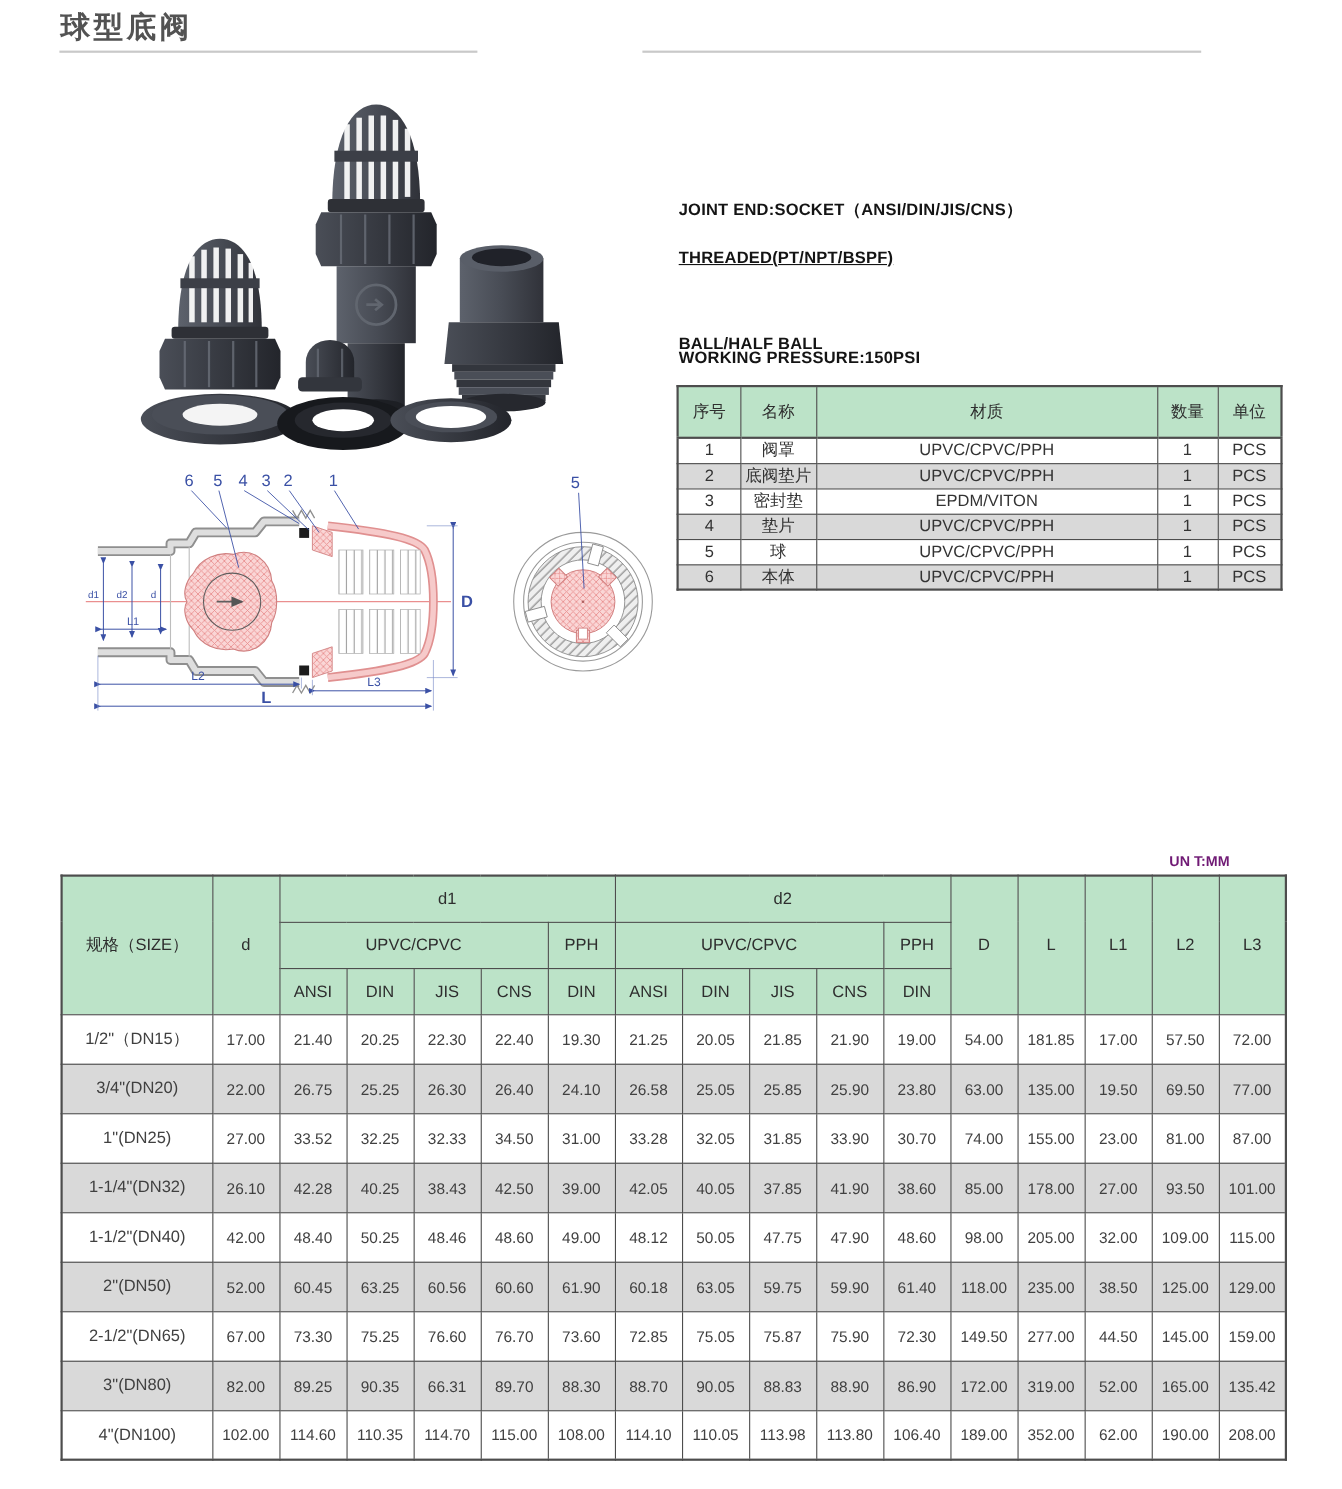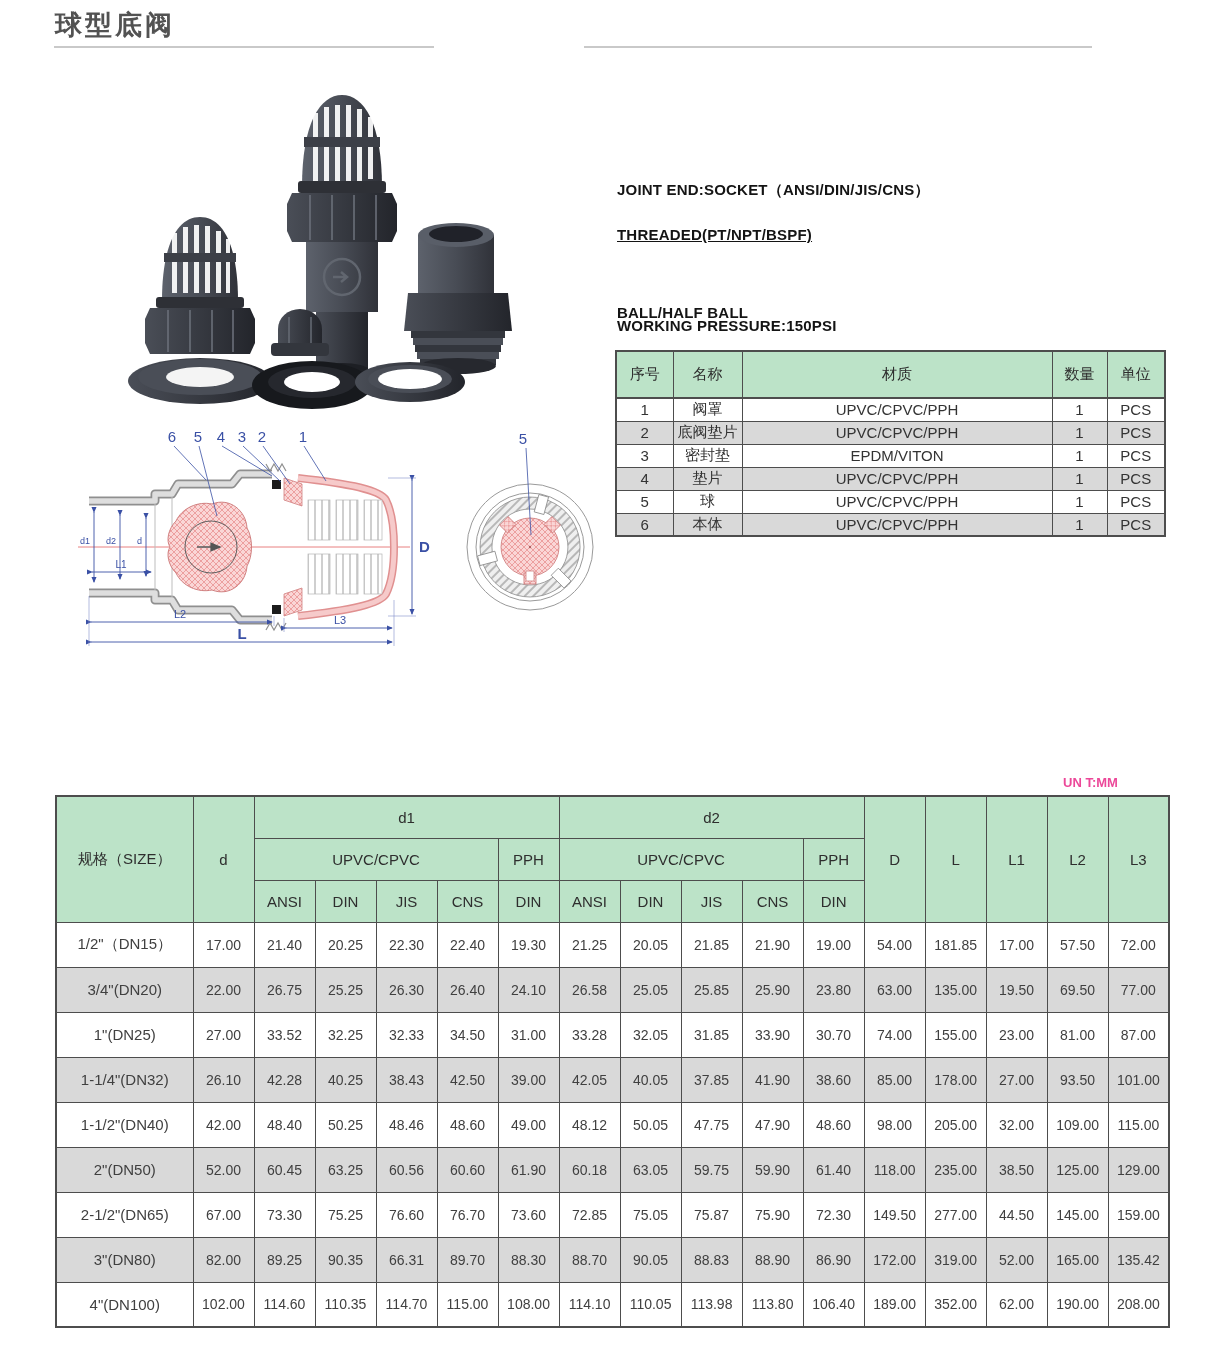--- a/index.html
+++ b/index.html
@@ -18,21 +18,21 @@
   table{border-collapse:collapse;table-layout:fixed;}
   th,td{border:1px solid #4d4d4d;text-align:center;vertical-align:middle;padding:0;}
 
   .parts-table{position:absolute;left:615px;top:350px;width:549px;border:2px solid #4d4d4d;}
   .parts-table thead tr{height:47px;}
   .parts-table thead th{background:#bce3c8;font-size:15px;font-weight:400;color:#2e2e2e;border-bottom:2px solid #4d4d4d;}
   .parts-table tbody tr{height:23px;}
   .parts-table tbody td{font-size:15px;color:#333;}
   .parts-table tbody tr:nth-child(even){background:#d9d9d9;}
 
-  .unit-note{position:absolute;left:1063px;top:775px;font-size:13px;font-weight:700;color:#ec4899;}
+  .unit-note{position:absolute;left:1063px;top:775px;font-size:13px;font-weight:700;color:#701a75;}
 
   .dim-table{position:absolute;left:55px;top:795px;width:1113px;border:2px solid #4d4d4d;}
   .dim-table thead tr{height:42px;}
   .dim-table thead th{background:#bce3c8;font-size:15px;font-weight:400;color:#2e2e2e;}
   .dim-table tbody tr{height:45px;}
   .dim-table tbody td{font-size:14px;color:#404040;}
   .dim-table tbody tr:nth-child(even){background:#d9d9d9;}
   .dim-table tbody td:first-child{font-size:15px;}
 
   .photo{position:absolute;left:70px;top:85px;width:510px;height:335px;}

